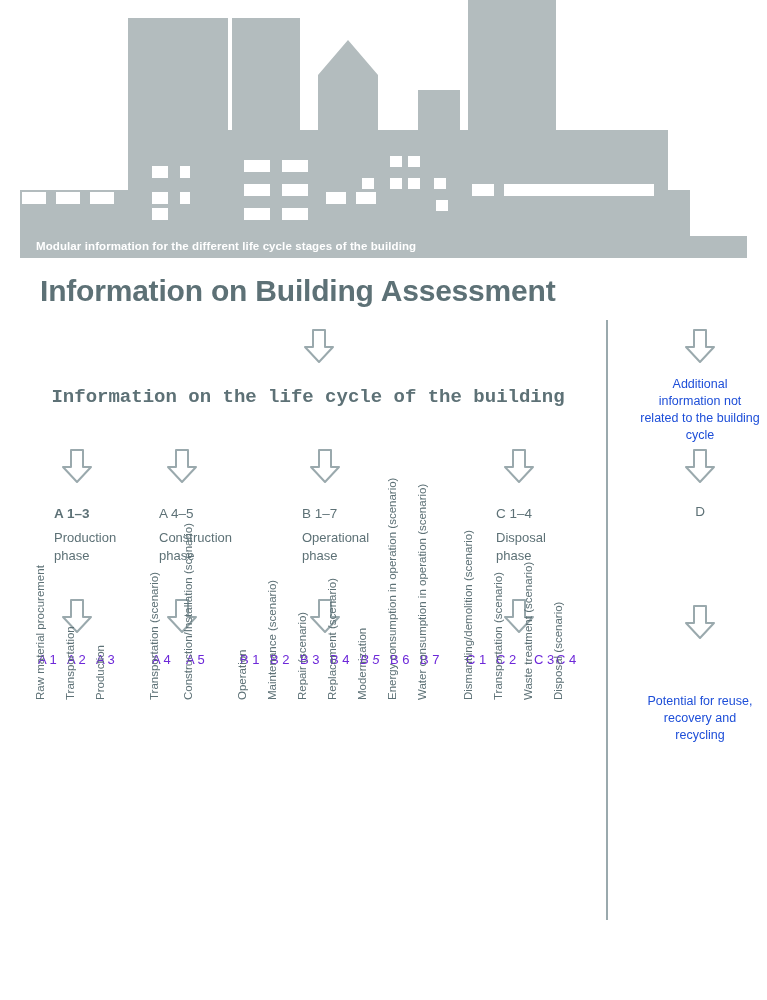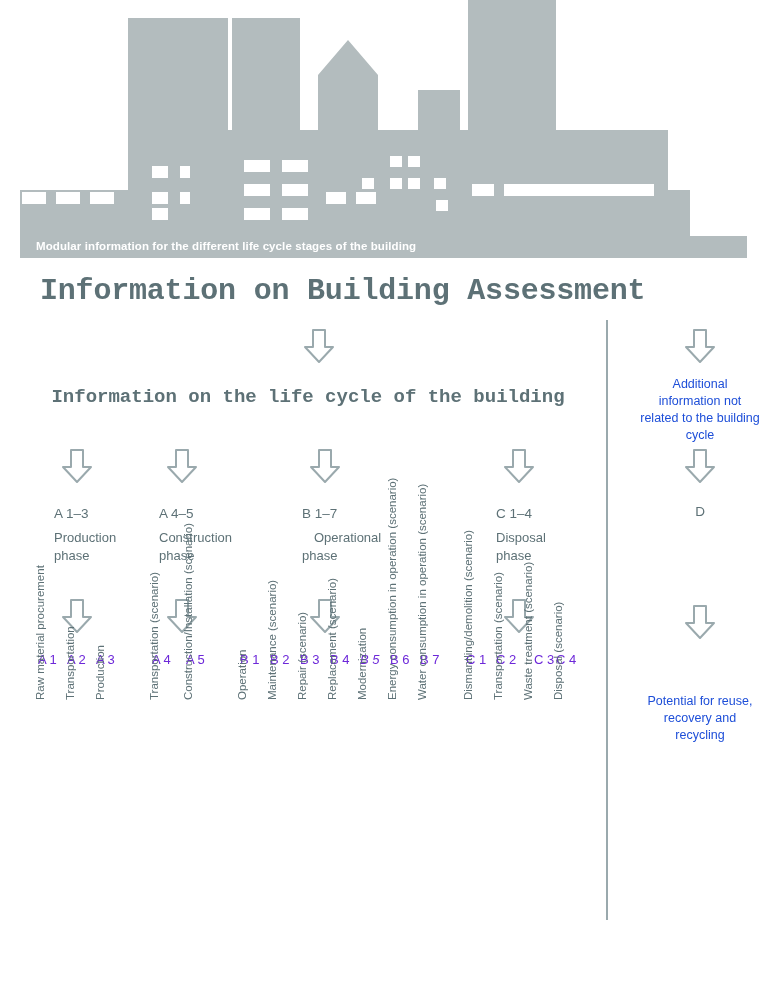--- a/index.html
+++ b/index.html
@@ -48,21 +48,20 @@
     background: #ffffff;
   }
   .title {
     position: absolute;
     left: 20px;
     top: 16px;
     font-size: 30px;
     font-weight: bold;
     color: #5d7176;
     letter-spacing: -0.2px;
-    font-family: Liberation Mono, monospace;
   }
 
   
   .divider {
     position: absolute;
     left: 586px;
     top: 62px;
     width: 2px;
     height: 600px;
     background: #9aa9ad;
@@ -231,30 +230,30 @@
       <svg width="34" height="36" viewBox="0 0 34 36" xmlns="http://www.w3.org/2000/svg">
           <path d="M11,2 L23,2 L23,19 L31,19 L17,34 L3,19 L11,19 Z" fill="none" stroke="#9aa9ad" stroke-width="2" stroke-linejoin="round"></path>
         </svg>
     </div>
     <div class="arrow" style="left:482px; top:190px;">
       <svg width="34" height="36" viewBox="0 0 34 36" xmlns="http://www.w3.org/2000/svg">
           <path d="M11,2 L23,2 L23,19 L31,19 L17,34 L3,19 L11,19 Z" fill="none" stroke="#9aa9ad" stroke-width="2" stroke-linejoin="round"></path>
         </svg>
     </div>
 
-    <div class="code" style="left:34px; top:248px;">A 1–3</div>
+    <div class="code" style="left:34px; top:248px;font-weight:bold;">A 1–3</div>
     <div class="phase" style="left:34px; top:272px;">Production</div>
     <div class="phase" style="left:34px; top:290px;">phase</div>
 
     <div class="code" style="left:139px; top:248px;">A 4–5</div>
     <div class="phase" style="left:139px; top:272px;">Construction</div>
     <div class="phase" style="left:139px; top:290px;">phase</div>
 
     <div class="code" style="left:282px; top:248px;">B 1–7</div>
-    <div class="phase" style="left:294px; top:272px;">Operational</div>
+    <div class="phase" style="left:282px; top:272px;">Operational</div>
     <div class="phase" style="left:282px; top:290px;">phase</div>
 
     <div class="code" style="left:476px; top:248px;">C 1–4</div>
     <div class="phase" style="left:476px; top:272px;">Disposal</div>
     <div class="phase" style="left:476px; top:290px;">phase</div>
 
     <div class="arrow" style="left:40px; top:340px;">
       <svg width="34" height="36" viewBox="0 0 34 36" xmlns="http://www.w3.org/2000/svg">
           <path d="M11,2 L23,2 L23,19 L31,19 L17,34 L3,19 L11,19 Z" fill="none" stroke="#9aa9ad" stroke-width="2" stroke-linejoin="round"></path>
         </svg>

